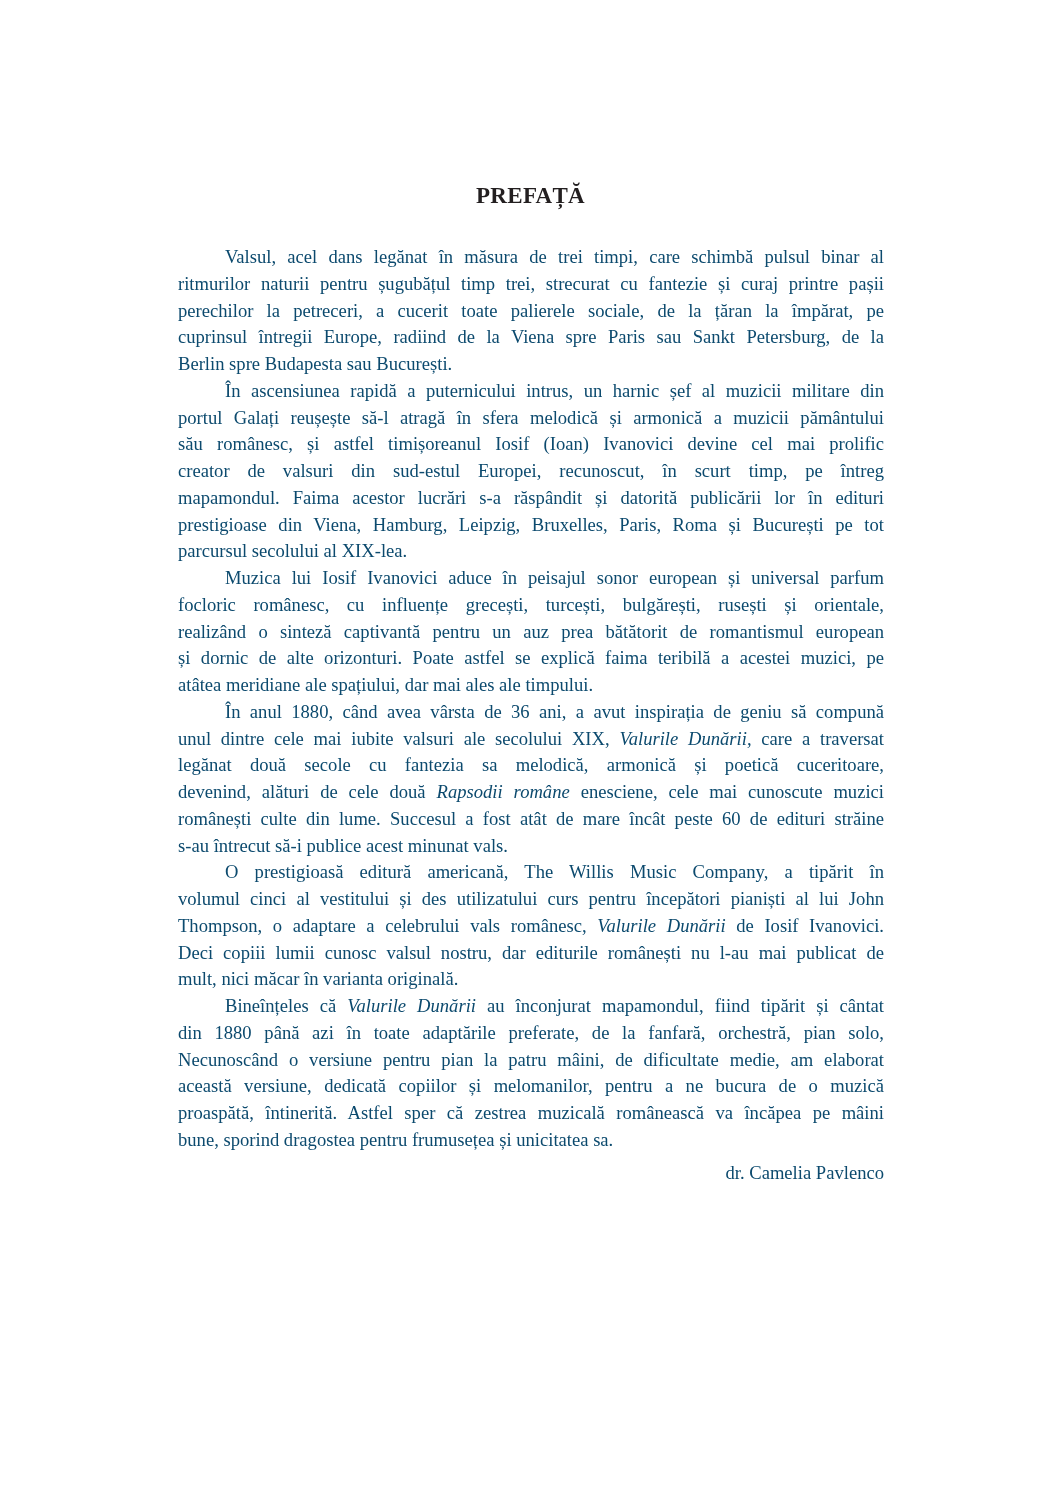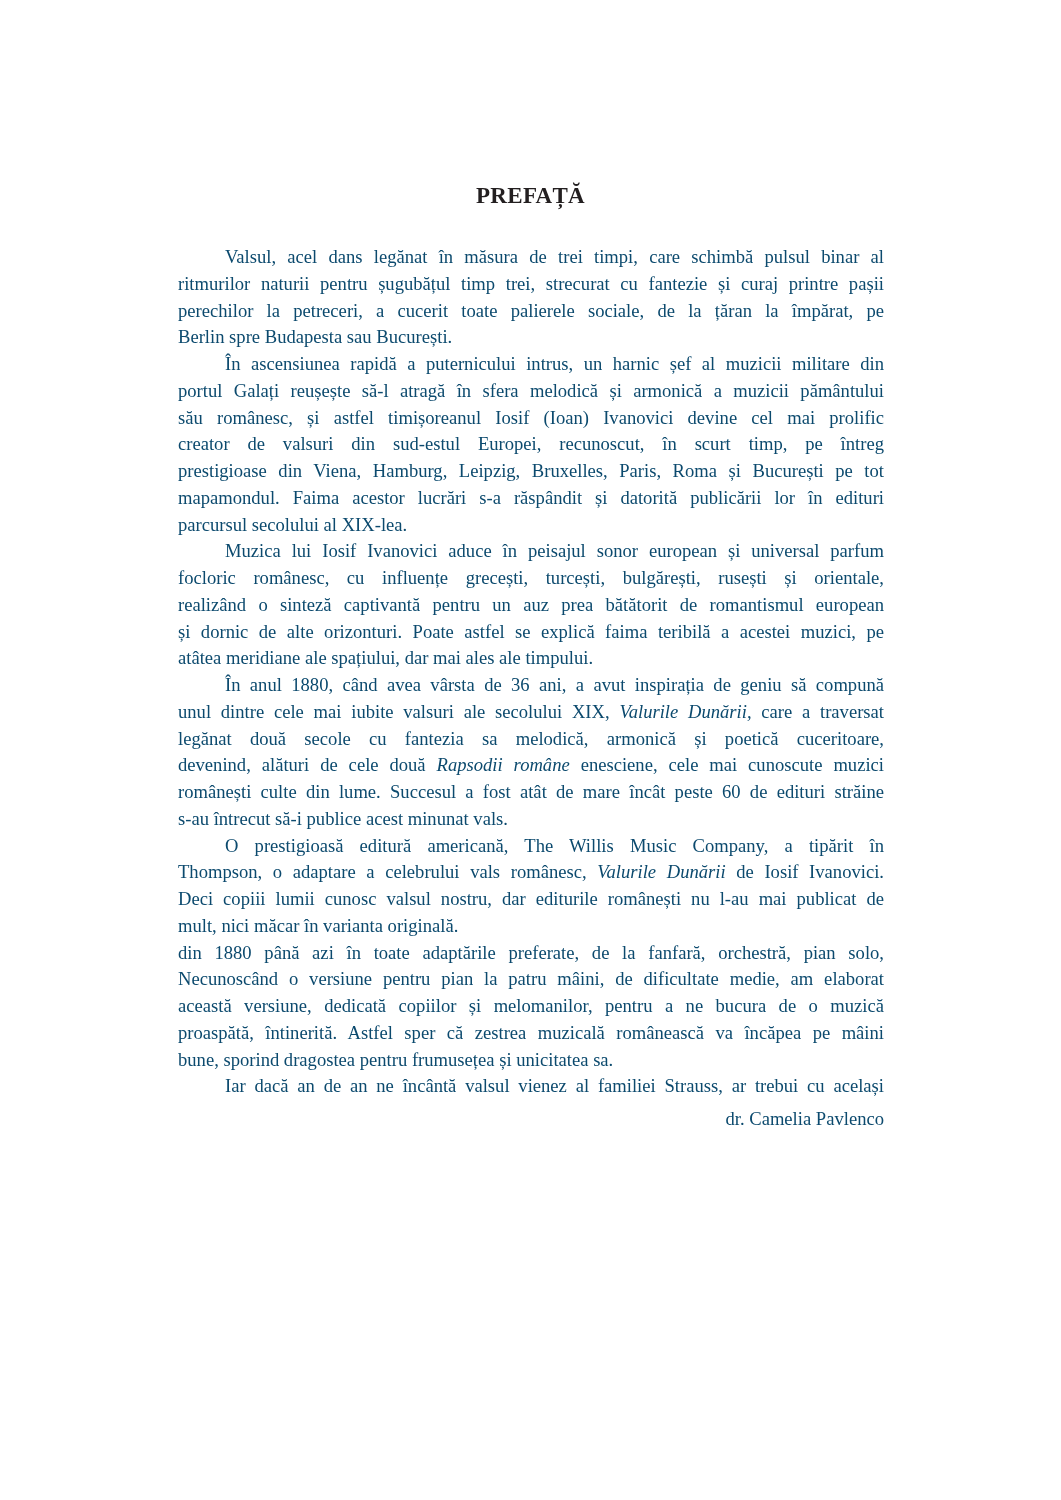--- a/index.html
+++ b/index.html
@@ -25,57 +25,59 @@
 </head>
 <body>
 
 <div class="page">
   <div class="title">PREFAȚĂ</div>
   <div class="body-text" id="body-text">
       <div class="para">
         <span class="line indent">Valsul, acel dans legănat în măsura de trei timpi, care schimbă pulsul binar al</span>
         <span class="line">ritmurilor naturii pentru șugubățul timp trei, strecurat cu fantezie și curaj printre pașii</span>
         <span class="line">perechilor la petreceri, a cucerit toate palierele sociale, de la țăran la împărat, pe</span>
+        <span class="line">cuprinsul întregii Europe, radiind de la Viena spre Paris sau Sankt Petersburg, de la</span>
         <span class="line last">Berlin spre Budapesta sau București.</span>
       </div>
       <div class="para">
         <span class="line indent">În ascensiunea rapidă a puternicului intrus, un harnic șef al muzicii militare din</span>
         <span class="line">portul Galați reușește să-l atragă în sfera melodică și armonică a muzicii pământului</span>
         <span class="line">său românesc, și astfel timișoreanul Iosif (Ioan) Ivanovici devine cel mai prolific</span>
         <span class="line">creator de valsuri din sud-estul Europei, recunoscut, în scurt timp, pe întreg</span>
+        <span class="line">mapamondul. Faima acestor lucrări s-a răspândit și datorită publicării lor în edituri</span>
         <span class="line">prestigioase din Viena, Hamburg, Leipzig, Bruxelles, Paris, Roma și București pe tot</span>
-        <span class="line">mapamondul. Faima acestor lucrări s-a răspândit și datorită publicării lor în edituri</span>
         <span class="line last">parcursul secolului al XIX-lea.</span>
       </div>
       <div class="para">
         <span class="line indent">Muzica lui Iosif Ivanovici aduce în peisajul sonor european și universal parfum</span>
         <span class="line">focloric românesc, cu influențe grecești, turcești, bulgărești, rusești și orientale,</span>
         <span class="line">realizând o sinteză captivantă pentru un auz prea bătătorit de romantismul european</span>
         <span class="line">și dornic de alte orizonturi. Poate astfel se explică faima teribilă a acestei muzici, pe</span>
         <span class="line last">atâtea meridiane ale spațiului, dar mai ales ale timpului.</span>
       </div>
       <div class="para">
         <span class="line indent">În anul 1880, când avea vârsta de 36 ani, a avut inspirația de geniu să compună</span>
         <span class="line">unul dintre cele mai iubite valsuri ale secolului XIX, <i>Valurile Dunării,</i> care a traversat</span>
         <span class="line">legănat două secole cu fantezia sa melodică, armonică și poetică cuceritoare,</span>
         <span class="line">devenind, alături de cele două <i>Rapsodii române</i> enesciene, cele mai cunoscute muzici</span>
         <span class="line">românești culte din lume. Succesul a fost atât de mare încât peste 60 de edituri străine</span>
         <span class="line last">s-au întrecut să-i publice acest minunat vals.</span>
       </div>
       <div class="para">
         <span class="line indent">O prestigioasă editură americană, The Willis Music Company, a tipărit în</span>
+        <span class="line">volumul cinci al vestitului și des utilizatului curs pentru începători pianiști al lui John</span>
         <span class="line">Thompson, o adaptare a celebrului vals românesc, <i>Valurile Dunării</i> de Iosif Ivanovici.</span>
         <span class="line">Deci copiii lumii cunosc valsul nostru, dar editurile românești nu l-au mai publicat de</span>
         <span class="line last">mult, nici măcar în varianta originală.</span>
       </div>
       <div class="para">
+        <span class="line indent">Bineînțeles că <i>Valurile Dunării</i> au înconjurat mapamondul, fiind tipărit și cântat</span>
         <span class="line">din 1880 până azi în toate adaptările preferate, de la fanfară, orchestră, pian solo,</span>
         <span class="line">Necunoscând o versiune pentru pian la patru mâini, de dificultate medie, am elaborat</span>
         <span class="line">această versiune, dedicată copiilor și melomanilor, pentru a ne bucura de o muzică</span>
         <span class="line">proaspătă, întinerită. Astfel sper că zestrea muzicală românească va încăpea pe mâini</span>
         <span class="line last">bune, sporind dragostea pentru frumusețea și unicitatea sa.</span>
       </div>
       <div class="para">
-        <span class="line indent">Iar dacă an de an ne încântă valsul vienez al familiei Strauss, ar trebui cu același</span>
       </div>
       <span class="line right">dr. Camelia Pavlenco</span>
     </div>
 </div>
 
 </body></html>

